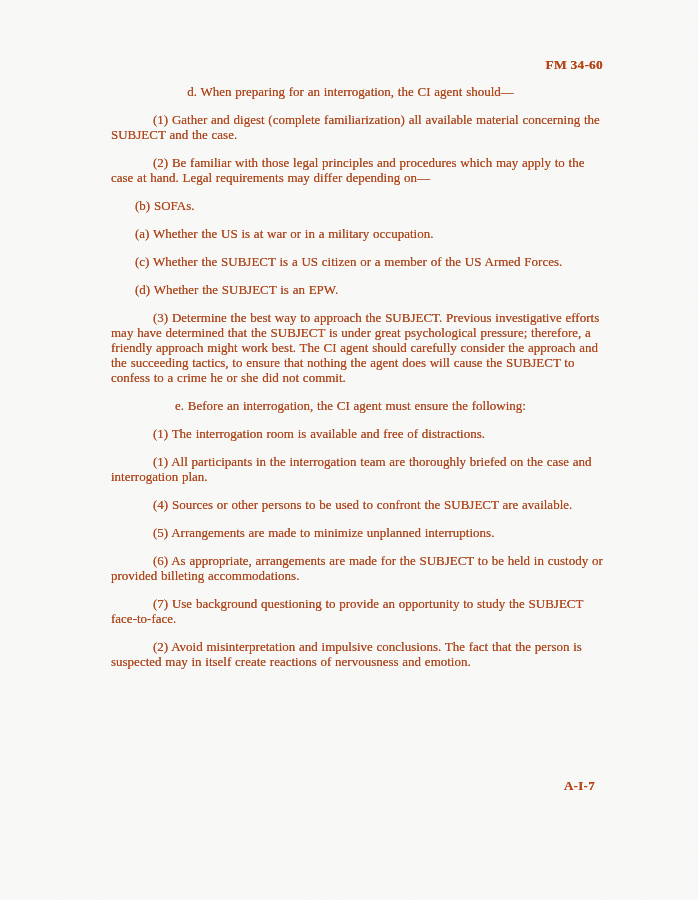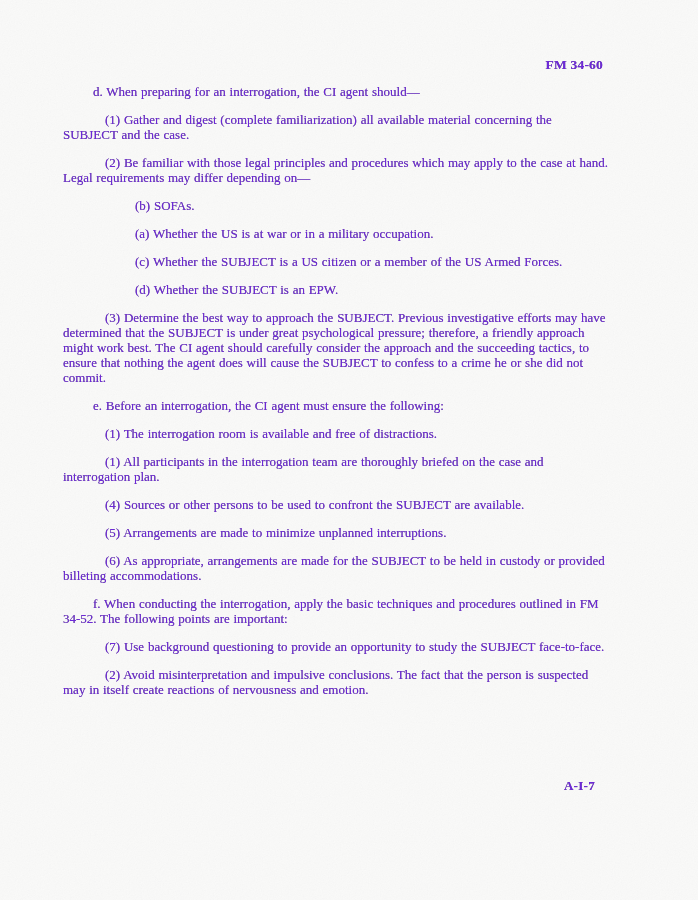--- a/index.html
+++ b/index.html
@@ -7,21 +7,21 @@
     padding: 0;
     background: #ffffff;
   }
   .page {
     position: relative;
     width: 698px;
     height: 900px;
     background: #fdfdfc;
     overflow: hidden;
     font-family: "Liberation Serif", "DejaVu Serif", serif;
-    color: #6d28d9;
+    color: #c2410c;
     text-shadow: 0 0 0.3px rgba(20,20,20,0.55);
   }
   .doc-header {
     position: absolute;
     top: 57px;
     right: 95px;
     font-size: 13.5px;
     font-weight: bold;
     letter-spacing: 0.2px;
   }
@@ -31,22 +31,22 @@
     left: 63px;
     width: 545px;
     font-size: 13px;
     line-height: 15px;
     text-align: left;
     word-spacing: 0.5px;
   }
   .para {
     margin: 0 0 13px 0;
   }
-  .lvl-letter { text-indent: 30px; }
-  .lvl-number { text-indent: 42px; }
+  .lvl-letter { text-indent: 30px; text-align: center; }
+  .lvl-number { text-indent: 42px; margin-left: 48px; }
   .lvl-sub    { text-indent: 72px; }
   .doc-footer {
     position: absolute;
     top: 778px;
     right: 103px;
     font-size: 13px;
     font-weight: bold;
     letter-spacing: 0.3px;
     text-align: right;
   }
@@ -82,20 +82,19 @@
     <p class="para lvl-sub">(a) Whether the US is at war or in a military occupation.</p>
     <p class="para lvl-sub">(c) Whether the SUBJECT is a US citizen or a member of the US Armed Forces.</p>
     <p class="para lvl-sub">(d) Whether the SUBJECT is an EPW.</p>
     <p class="para lvl-number">(3) Determine the best way to approach the SUBJECT. Previous investigative efforts may have determined that the SUBJECT is under great psychological pressure; therefore, a friendly approach might work best. The CI agent should carefully consider the approach and the succeeding tactics, to ensure that nothing the agent does will cause the SUBJECT to confess to a crime he or she did not commit.</p>
     <p class="para lvl-letter">e. Before an interrogation, the CI agent must ensure the following:</p>
     <p class="para lvl-number">(1) The interrogation room is available and free of distractions.</p>
     <p class="para lvl-number">(1) All participants in the interrogation team are thoroughly briefed on the case and interrogation plan.</p>
     <p class="para lvl-number">(4) Sources or other persons to be used to confront the SUBJECT are available.</p>
     <p class="para lvl-number">(5) Arrangements are made to minimize unplanned interruptions.</p>
     <p class="para lvl-number">(6) As appropriate, arrangements are made for the SUBJECT to be held in custody or provided billeting accommodations.</p>
-    <p class="para lvl-letter">f. When conducting the interrogation, apply the basic techniques and procedures outlined in FM 34-52. The following points are important:</p>
     <p class="para lvl-number">(7) Use background questioning to provide an opportunity to study the SUBJECT face-to-face.</p>
     <p class="para lvl-number">(2) Avoid misinterpretation and impulsive conclusions. The fact that the person is suspected may in itself create reactions of nervousness and emotion.</p>
   </div>
 
   <div class="doc-footer">A-I-7</div>
 
 </div>
 
 </body></html>

